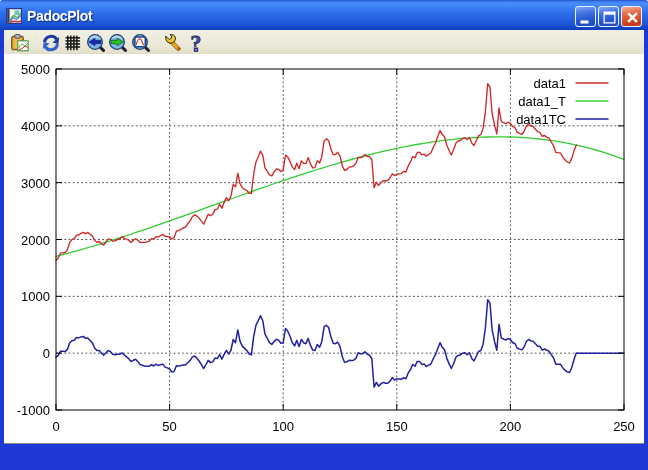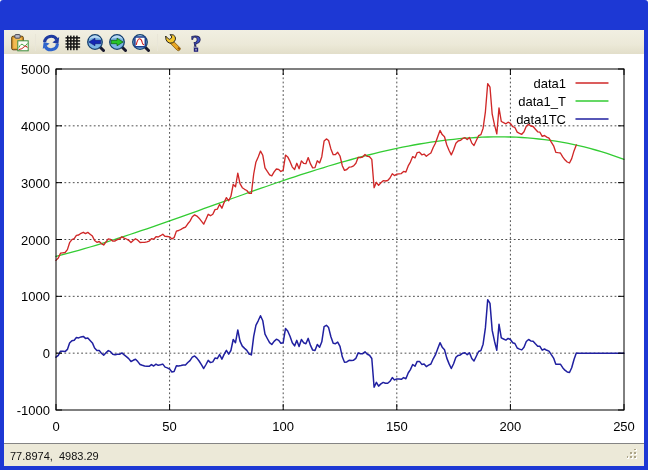--- a/index.html
+++ b/index.html
@@ -18,20 +18,41 @@
 #status span{position:absolute;left:6px;top:6px}
 #plot .g{stroke:#4f4f4f;stroke-width:1;stroke-dasharray:1.8 2.4;fill:none}
 #plot .t{stroke:#000;stroke-width:1}
 #plot .lab{font-family:"Liberation Sans",sans-serif;font-size:13px;fill:#000}
 #plot .cr{stroke:#d02828;stroke-width:1.35;fill:none;stroke-linejoin:round;stroke-linecap:round}
 #plot .cg{stroke:#33cc33;stroke-width:1.3;fill:none;stroke-linejoin:round;stroke-linecap:round}
 #plot .cb{stroke:#2020a0;stroke-width:1.5;fill:none;stroke-linejoin:round;stroke-linecap:round}
 #grip{position:absolute;right:5px;bottom:5px;width:12px;height:12px}
 </style></head><body>
 <div id="win">
+  <div id="title">
+      <svg width="16" height="16" viewBox="0 0 16 16" style="position:absolute;left:6px;top:8px">
+<rect x="0" y="0" width="16" height="16" fill="#223a8e"></rect>
+<rect x="1.2" y="1.2" width="13.6" height="13.6" fill="#f4f4ee"></rect>
+<rect x="1.2" y="1.2" width="2.4" height="13.6" fill="#3a3a6a"></rect>
+<rect x="8.6" y="2.4" width="4.6" height="4.6" fill="#66c2c9"></rect>
+<path d="M4 12.6 Q7 5.6 9.6 8.6 T14.8 4.6" stroke="#49b449" fill="none" stroke-width="1.3"></path>
+<path d="M4 13.6 L7.6 9.6 L10.6 11.6 L14.8 7.6" stroke="#5577e0" fill="none" stroke-width="1.2"></path>
+<path d="M4 14.2 Q8 12.8 10.6 13.4 T14.8 13" stroke="#cc3333" fill="none" stroke-width="1.5"></path>
+</svg>
+      <span class="txt">PadocPlot</span>
+    <div class="wb " style="left:575px"><svg width="21" height="21" viewBox="0 0 21 21">
+          <rect x="4.5" y="13.5" width="8" height="3" fill="#fff"></rect>
+        </svg></div>
+      <div class="wb " style="left:598px"><svg width="21" height="21" viewBox="0 0 21 21">
+          <path d="M4.5 4.5 h12 v12 h-12 Z M5.8 7.8 h9.4 v7.4 h-9.4 Z" fill="#fff" fill-rule="evenodd"></path>
+        </svg></div>
+      <div class="wb close" style="left:621px"><svg width="21" height="21" viewBox="0 0 21 21">
+          <path d="M5.2 7 L7 5.2 L10.5 8.7 L14 5.2 L15.8 7 L12.3 10.5 L15.8 14 L14 15.8 L10.5 12.3 L7 15.8 L5.2 14 L8.7 10.5 Z" fill="#fff"></path>
+        </svg></div>
+  </div>
   <div id="toolbar">
       <svg class="ic" style="left:7px" width="18" height="18" viewBox="0 0 18 18">
         <rect x="0.7" y="2.2" width="11.6" height="13.6" rx="1.4" fill="#d8932e" stroke="#5d4512"></rect>
 <rect x="2.3" y="4" width="8.4" height="10.4" fill="#f2bc52"></rect>
 <rect x="3.8" y="0.6" width="5.4" height="3.6" rx="1.1" fill="#b9b9c9" stroke="#4a4a55"></rect>
 <rect x="6.8" y="6.8" width="10.4" height="10" fill="#fdfdf8" stroke="#3e8e3e"></rect>
 <path d="M7.8 13.6 Q10.2 8.6 12.2 11 T16.4 9.4" fill="none" stroke="#3aa43a" stroke-width="1"></path>
 <path d="M7.8 15.6 Q11.2 15.2 13.2 12.8 T16.4 13.8" fill="none" stroke="#cc2222" stroke-width="1"></path>
       </svg>
       <div class="sep" style="left:31px"></div>
@@ -138,33 +159,12 @@
         <text x="620.0" y="377" text-anchor="middle" class="lab">250</text>
 
 <text x="562" y="33.5" text-anchor="end" class="lab">data1</text>
 <line x1="572" y1="29" x2="604" y2="29" class="cr"></line>
 <text x="562" y="51.5" text-anchor="end" class="lab">data1_T</text>
 <line x1="572" y1="47" x2="604" y2="47" class="cg"></line>
 <text x="562" y="69.5" text-anchor="end" class="lab">data1TC</text>
 <line x1="572" y1="65" x2="604" y2="65" class="cb"></line>
 </svg></div>
   <div id="sline"></div>
-  <div id="status">
-      <span>77.8974,&nbsp; 4983.29</span>
-    <svg id="grip" width="12" height="12">
-        <g fill="#fff">
-          <rect x="8" y="8" width="2" height="2"></rect>
-          <rect x="8" y="4" width="2" height="2"></rect>
-          <rect x="4" y="8" width="2" height="2"></rect>
-          <rect x="8" y="0" width="2" height="2"></rect>
-          <rect x="4" y="4" width="2" height="2"></rect>
-          <rect x="0" y="8" width="2" height="2"></rect>
-        </g>
-    <g fill="#aca488">
-          <rect x="7" y="7" width="2" height="2"></rect>
-          <rect x="7" y="3" width="2" height="2"></rect>
-          <rect x="3" y="7" width="2" height="2"></rect>
-          <rect x="7" y="-1" width="2" height="2"></rect>
-          <rect x="3" y="3" width="2" height="2"></rect>
-          <rect x="-1" y="7" width="2" height="2"></rect>
-        </g>
-      </svg>
-  </div>
 </div>
 </body></html>

